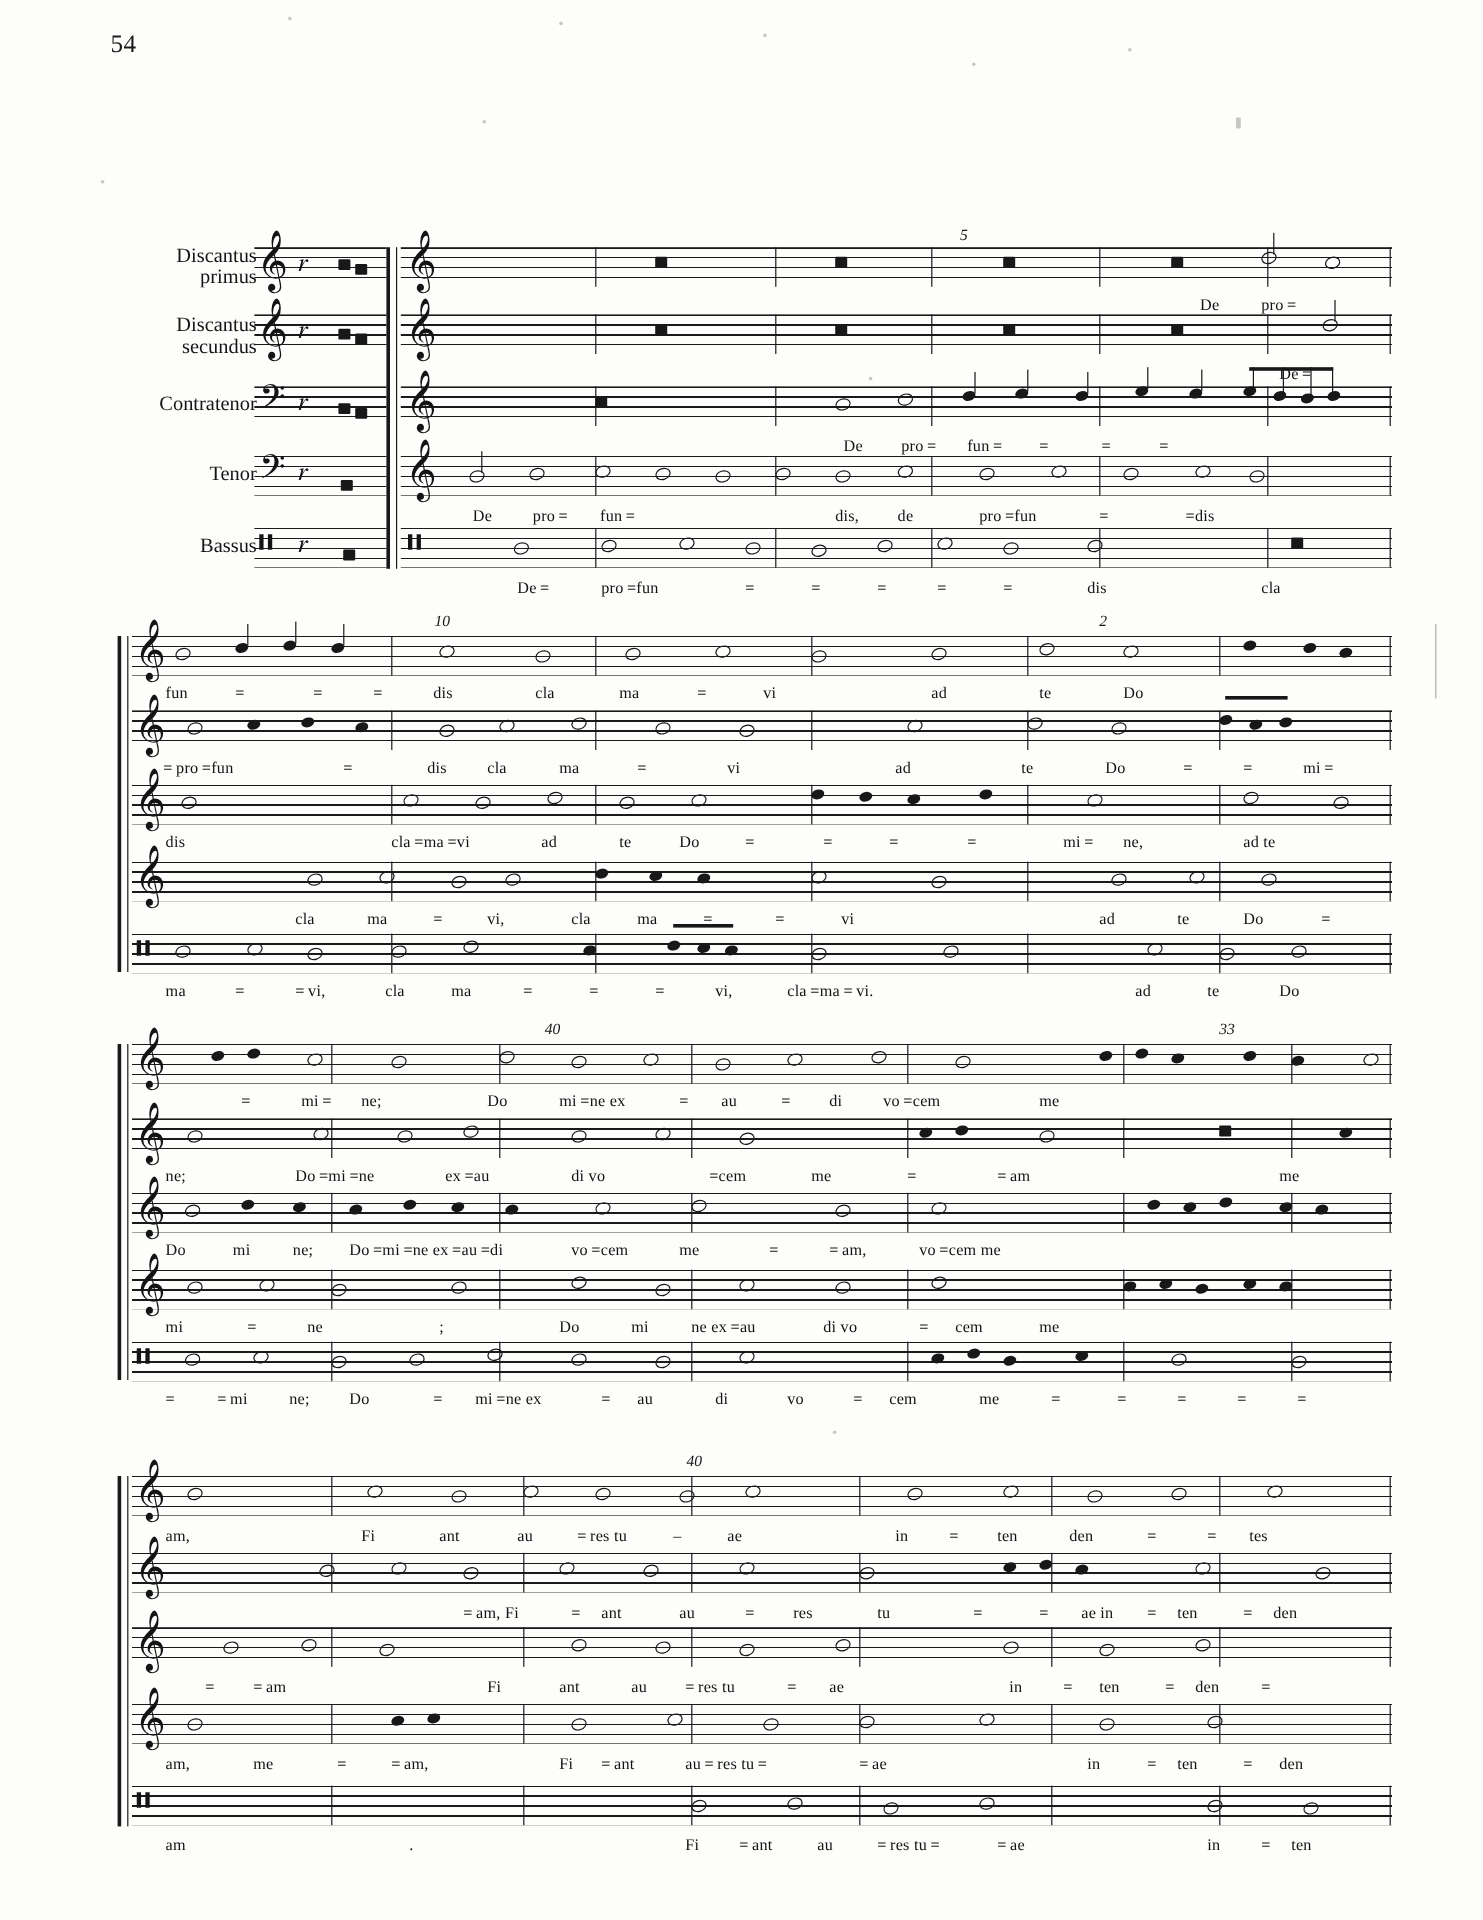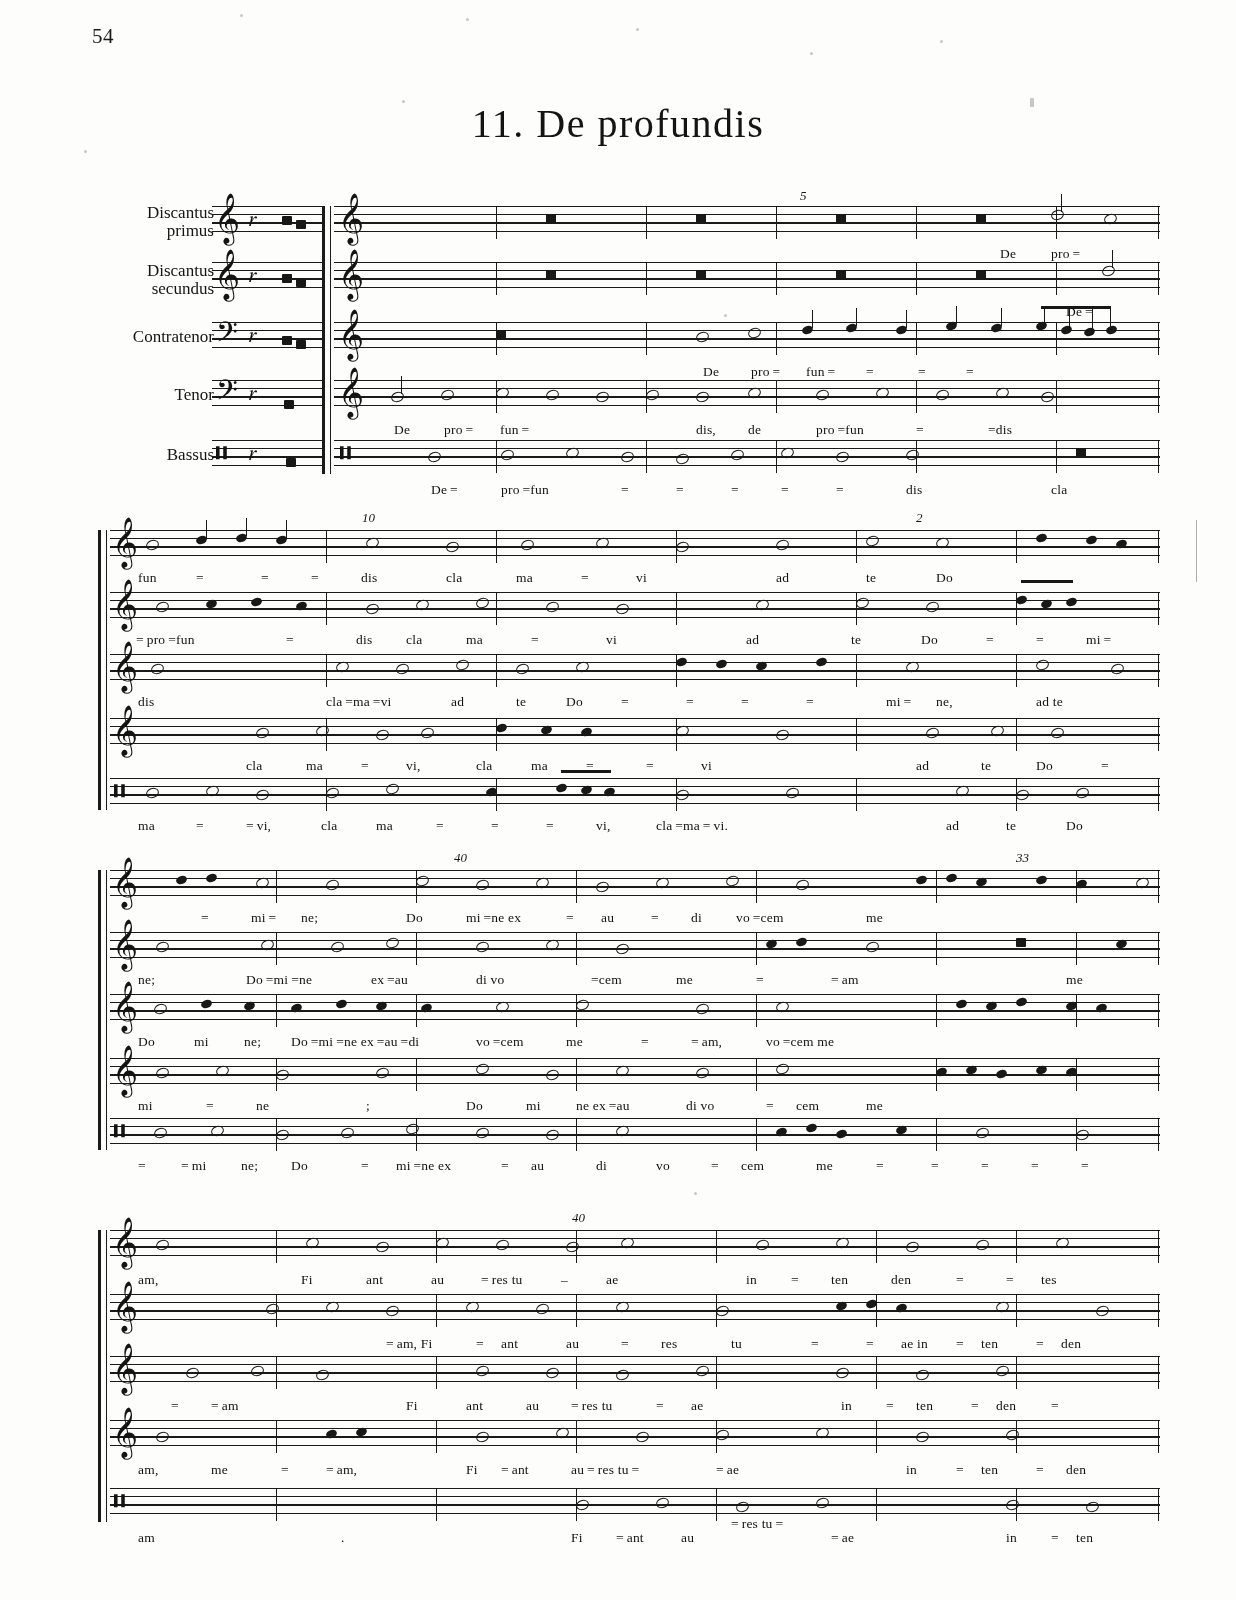--- a/index.html
+++ b/index.html
@@ -164,21 +164,20 @@
     opacity: .7;
   }
 </style>
 </head>
 <body>
 
 <div id="page">
 
   <div class="page-number">54</div>
 
-  <div class="title">11. De profundis</div>
 
   <div class="part-labels">
     <div class="part-label" style="top:8px;">
       <span class="ln">Discantus</span>
       <span class="ln">primus</span>
     </div>
     <div class="part-label" style="top:66px;">
       <span class="ln">Discantus</span>
       <span class="ln">secundus</span>
     </div>
@@ -931,21 +930,21 @@
         <div class="lyric" style="left: 830px; top: 240px;">in</div>
         <div class="lyric" style="left: 880px; top: 240px;">=</div>
         <div class="lyric" style="left: 905px; top: 240px;">ten</div>
         <div class="lyric" style="left: 960px; top: 240px;">=</div>
         <div class="lyric" style="left: 990px; top: 240px;">den</div>
         <div class="lyric" style="left: 62px; top: 308px;">am</div>
         <div class="lyric" style="left: 265px; top: 308px;">.</div>
         <div class="lyric" style="left: 495px; top: 308px;">Fi</div>
         <div class="lyric" style="left: 540px; top: 308px;">= ant</div>
         <div class="lyric" style="left: 605px; top: 308px;">au</div>
-        <div class="lyric" style="left: 655px; top: 294px; text-align: center;">= res tu =</div>
+        <div class="lyric" style="left: 655px; top: 308px; text-align: center;">= res tu =</div>
         <div class="lyric" style="left: 755px; top: 308px;">= ae</div>
         <div class="lyric" style="left: 930px; top: 308px;">in</div>
         <div class="lyric" style="left: 975px; top: 308px;">=</div>
         <div class="lyric" style="left: 1000px; top: 308px;">ten</div>
       </div>
   </div>
 
   <div class="speck" style="left:240px; top:14px; width:3px; height:3px;"></div>
   <div class="speck" style="left:466px; top:18px; width:3px; height:3px;"></div>
   <div class="speck" style="left:636px; top:28px; width:3px; height:3px;"></div>

